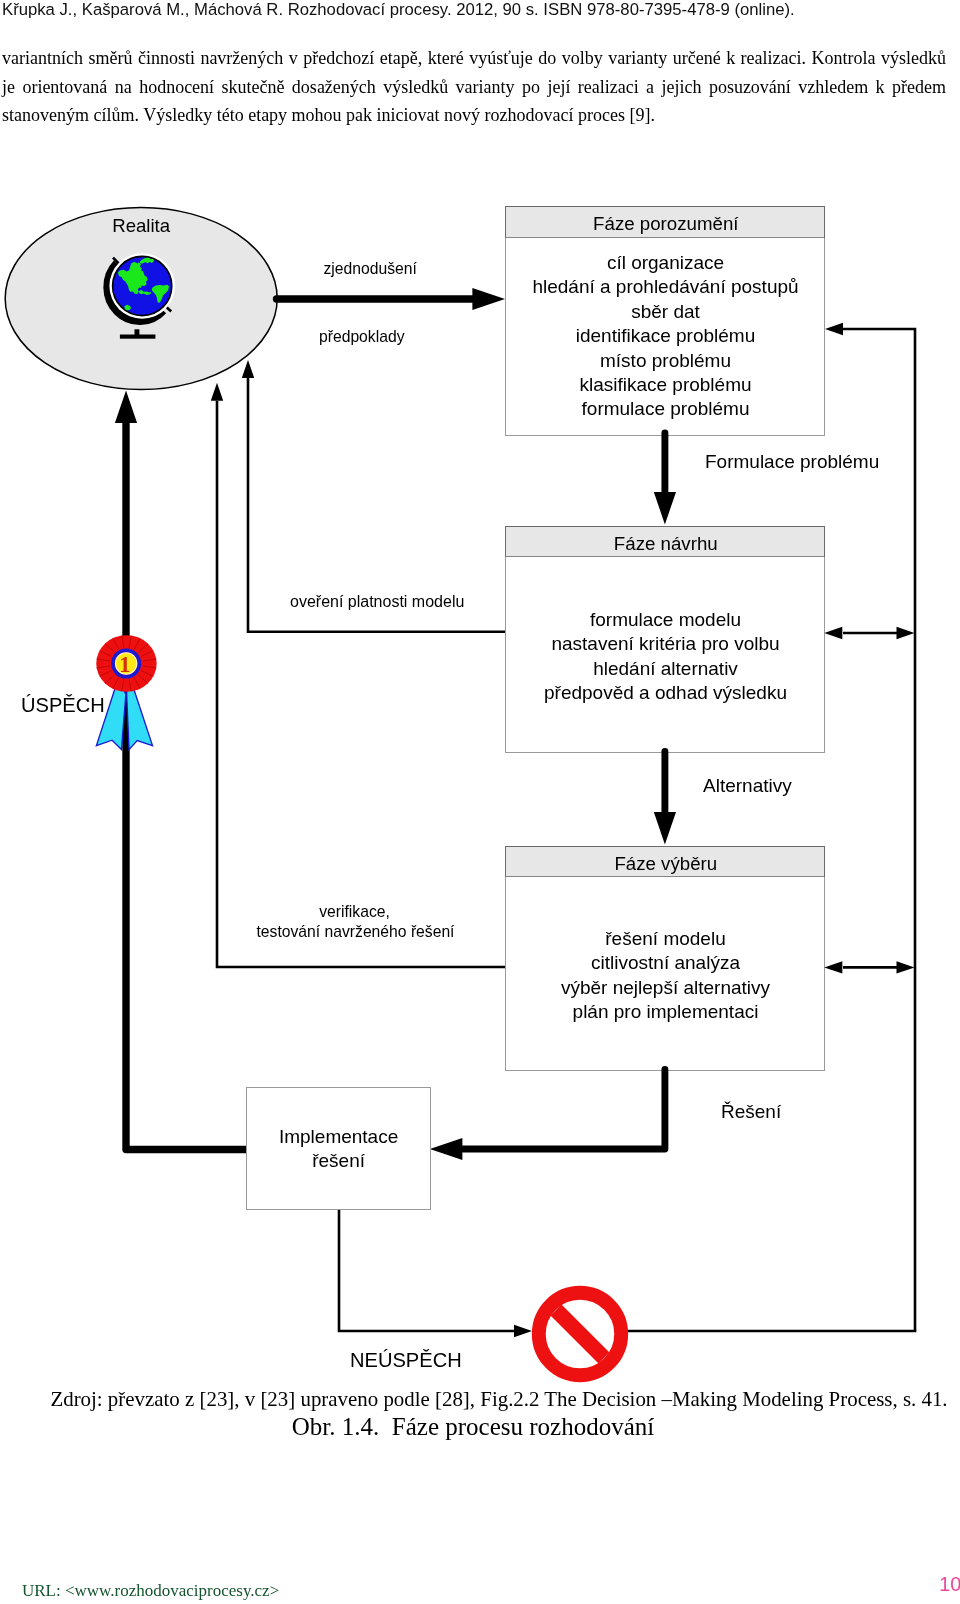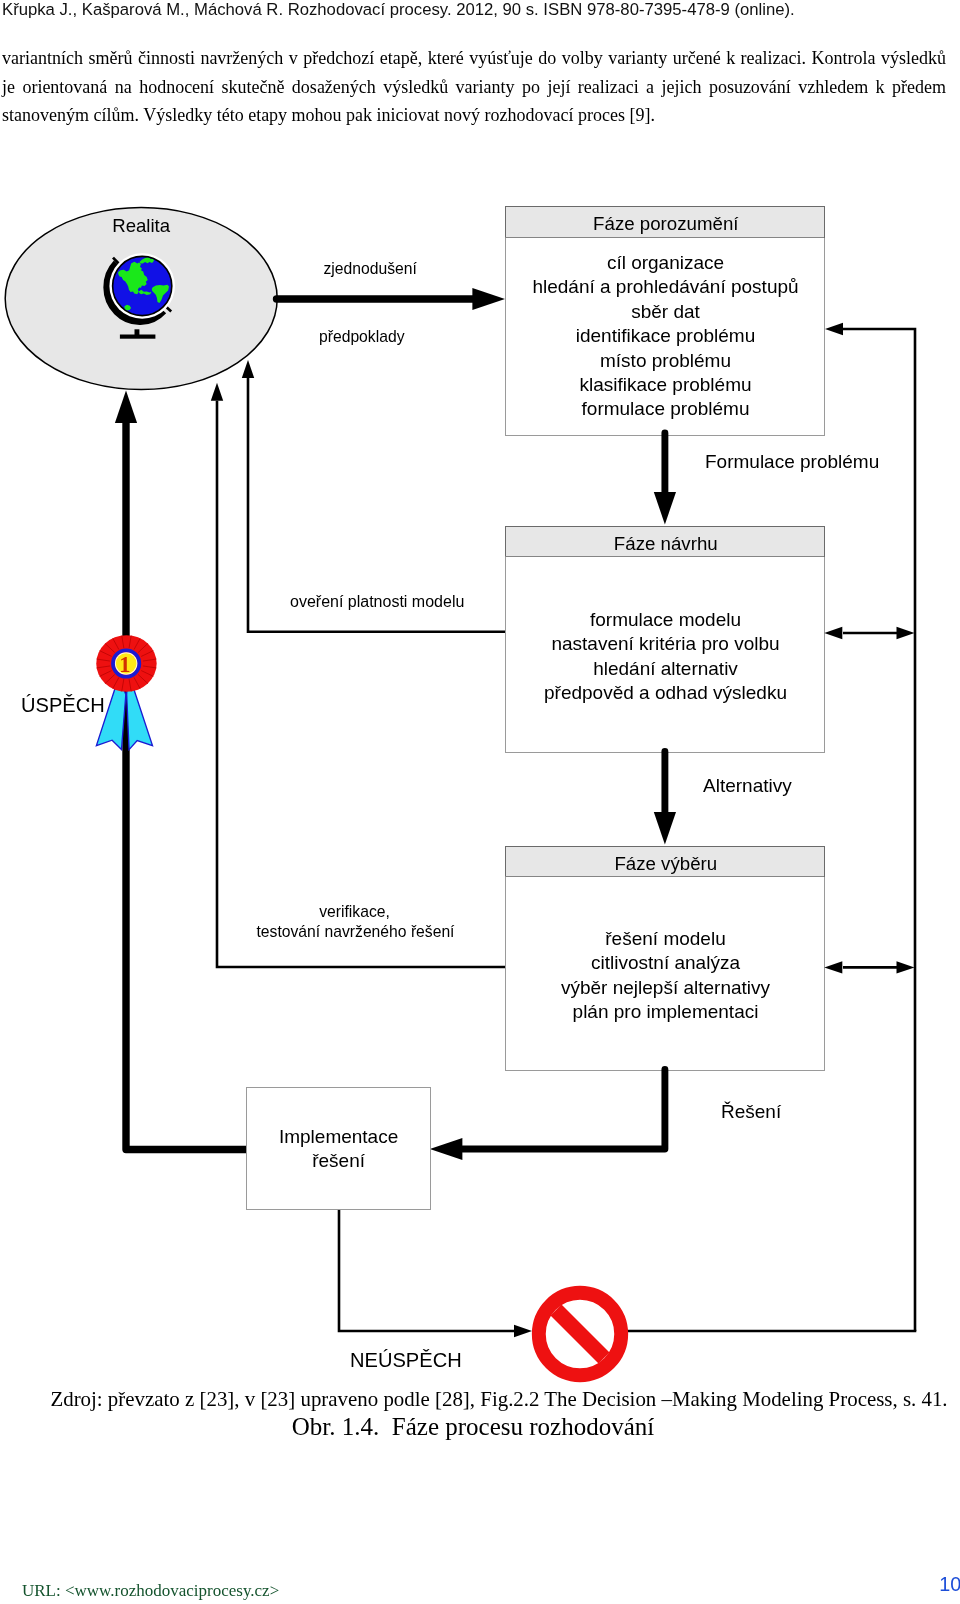--- a/index.html
+++ b/index.html
@@ -10,21 +10,21 @@
   #hdr{left:2px;top:1px;width:940px;font-family:"Liberation Sans",sans-serif;
        font-size:16.7px;line-height:18px;color:#111;white-space:nowrap;}
   #para{left:2px;top:44px;width:944px;font-size:18px;line-height:28.7px;
         text-align:justify;text-justify:inter-word;}
   #fig{left:0px;top:190px;width:960px;height:1210px;}
   #cap1{left:19px;top:1389px;width:960px;font-size:20.9px;line-height:21px;text-align:center;white-space:nowrap;}
   #cap2{left:-7px;top:1414px;width:960px;font-size:25px;line-height:25px;text-align:center;white-space:pre;}
   #ftr-url{left:2px;top:1582px;font-family:Liberation Serif, serif;font-size:17px;
            line-height:18px;color:#14532d;white-space:nowrap;margin-left:20px;}
   #ftr-pg{right:-1.2px;top:1574.3px;font-family:"Liberation Sans",sans-serif;font-size:19.8px;
-          line-height:21px;color:#1d4ed8;}
+          line-height:21px;color:#ec4899;}
   svg text{font-family:"Liberation Sans",sans-serif;fill:#000;}
 </style>
 </head>
 <body>
 
 <div class="abs" id="hdr">Křupka J., Kašparová M., Máchová R. Rozhodovací procesy. 2012, 90 s. ISBN 978-80-7395-478-9 (online).</div>
 <div class="abs" id="para">variantních směrů činnosti navržených v předchozí etapě, které vyúsťuje do volby varianty určené k realizaci. Kontrola výsledků je orientovaná na hodnocení skutečně dosažených výsledků varianty po její realizaci a jejich posuzování vzhledem k předem stanoveným cílům. Výsledky této etapy mohou pak iniciovat nový rozhodovací proces [9].</div>
 <svg class="abs" id="fig" viewBox="0 0 960 1210" width="960" height="1210">
   <defs>
     <marker id="thickArrow" viewBox="0 0 10 10" preserveAspectRatio="none" refX="10" refY="5" markerWidth="5.08" markerHeight="3.42" orient="auto-start-reverse">

